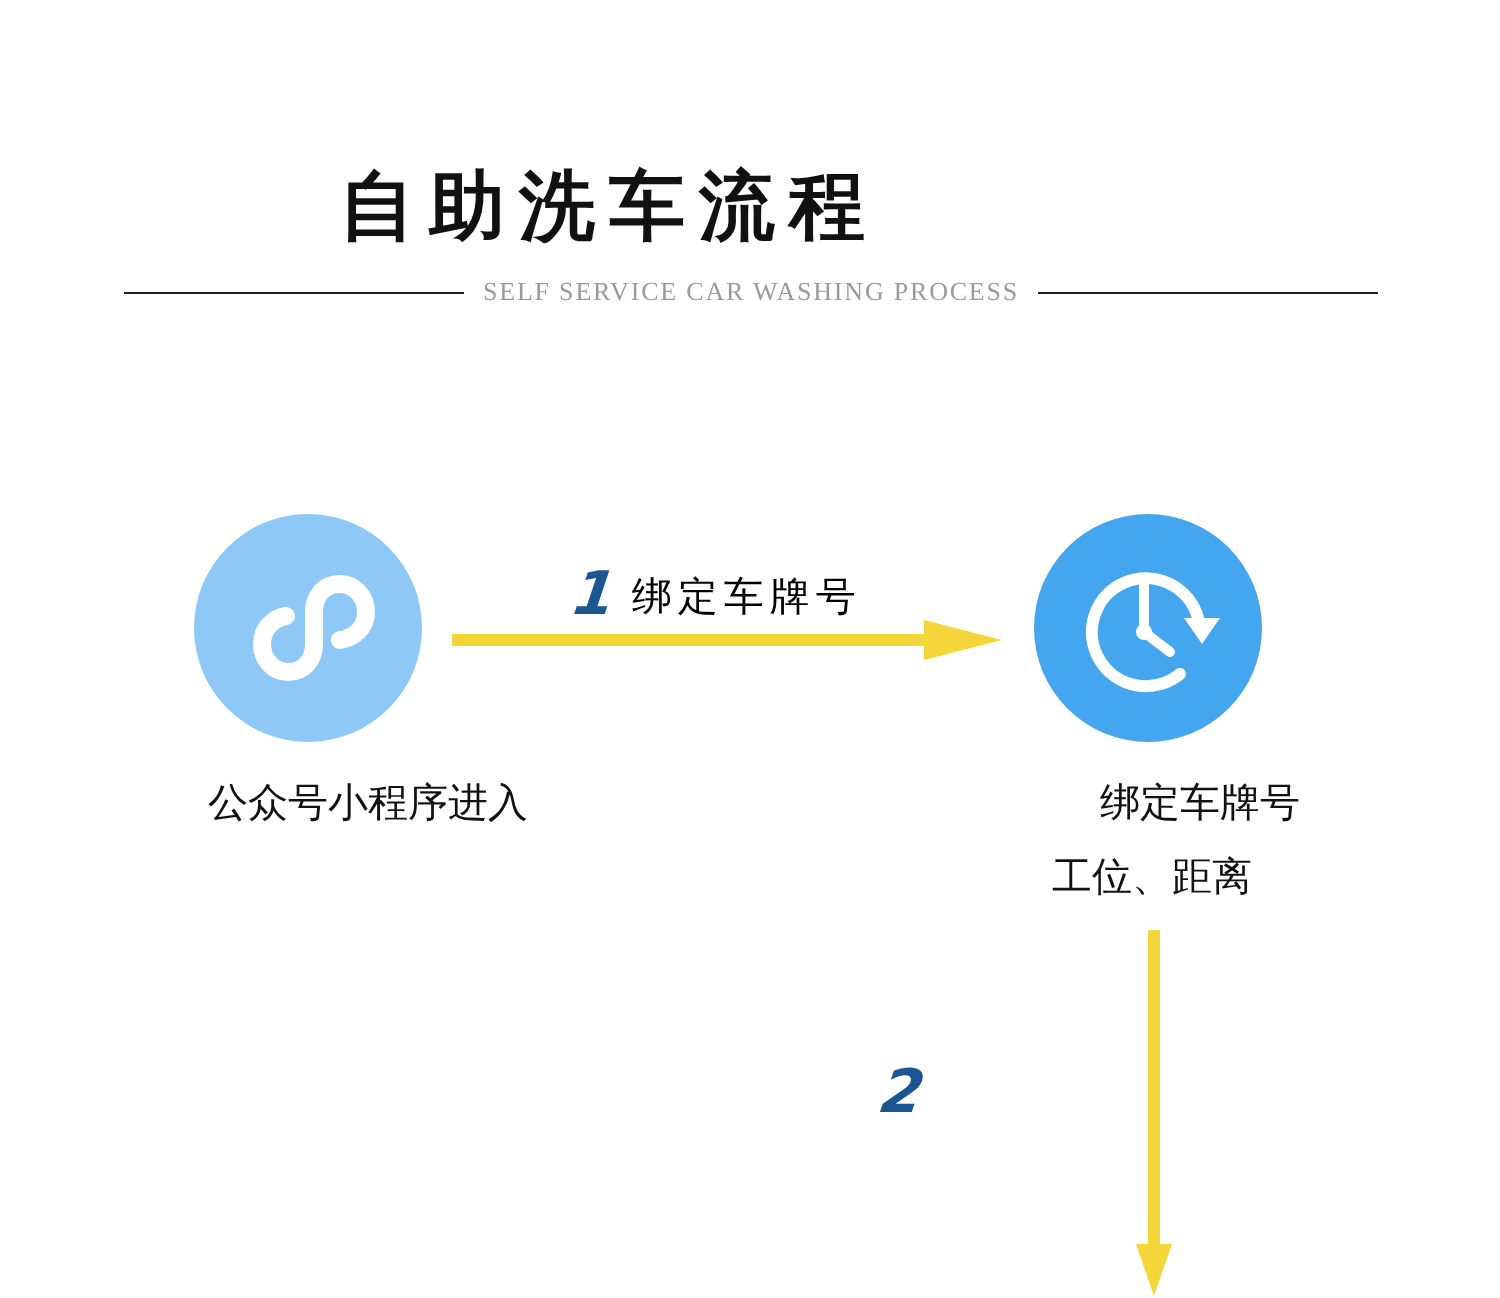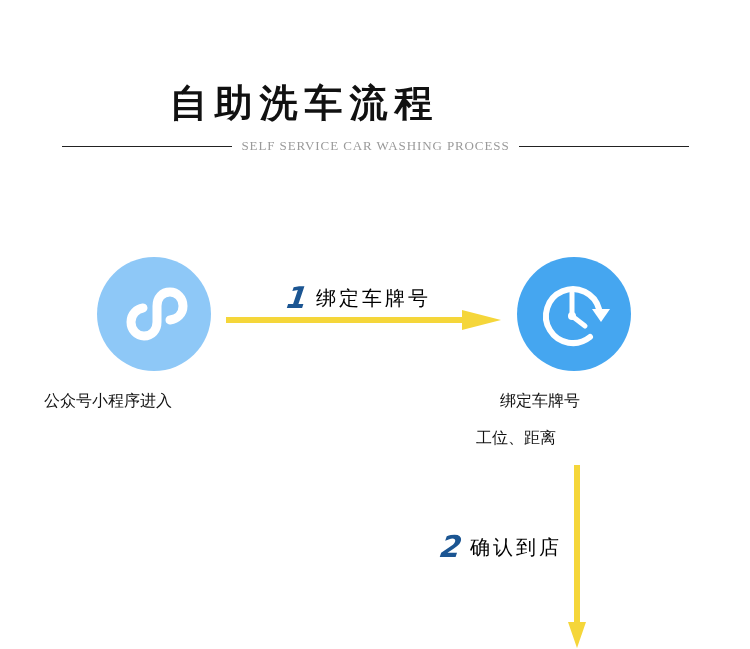--- a/index.html
+++ b/index.html
@@ -65,24 +65,24 @@
     .icon-miniprogram {
       left: 97px;
       top: 257px;
     }
     .icon-clock {
       left: 517px;
       top: 257px;
     }
     .node-label {
       position: absolute;
-      font-size: 16px;
+      font-size: 20px;
       line-height: 30px;
       color: #111111;
-      text-align: left;
+      text-align: right;
       white-space: nowrap;
     }
     .label-left {
       left: 44px;
       top: 386px;
       width: 220px;
     }
     .label-right-1 {
       left: 500px;
       top: 386px;
@@ -179,14 +179,13 @@
 </div>
 <div class="node-label label-right-1">绑定车牌号</div>
 <div class="node-label label-right-2">工位、距离</div>
 
 <div class="step-label step-1">
   <span class="step-num">1</span>
   <span class="step-text">绑定车牌号</span>
 </div>
 <div class="step-label step-2">
   <span class="step-num">2</span>
-  <span class="step-text">确认到店</span>
 </div>
 
 </body></html>

